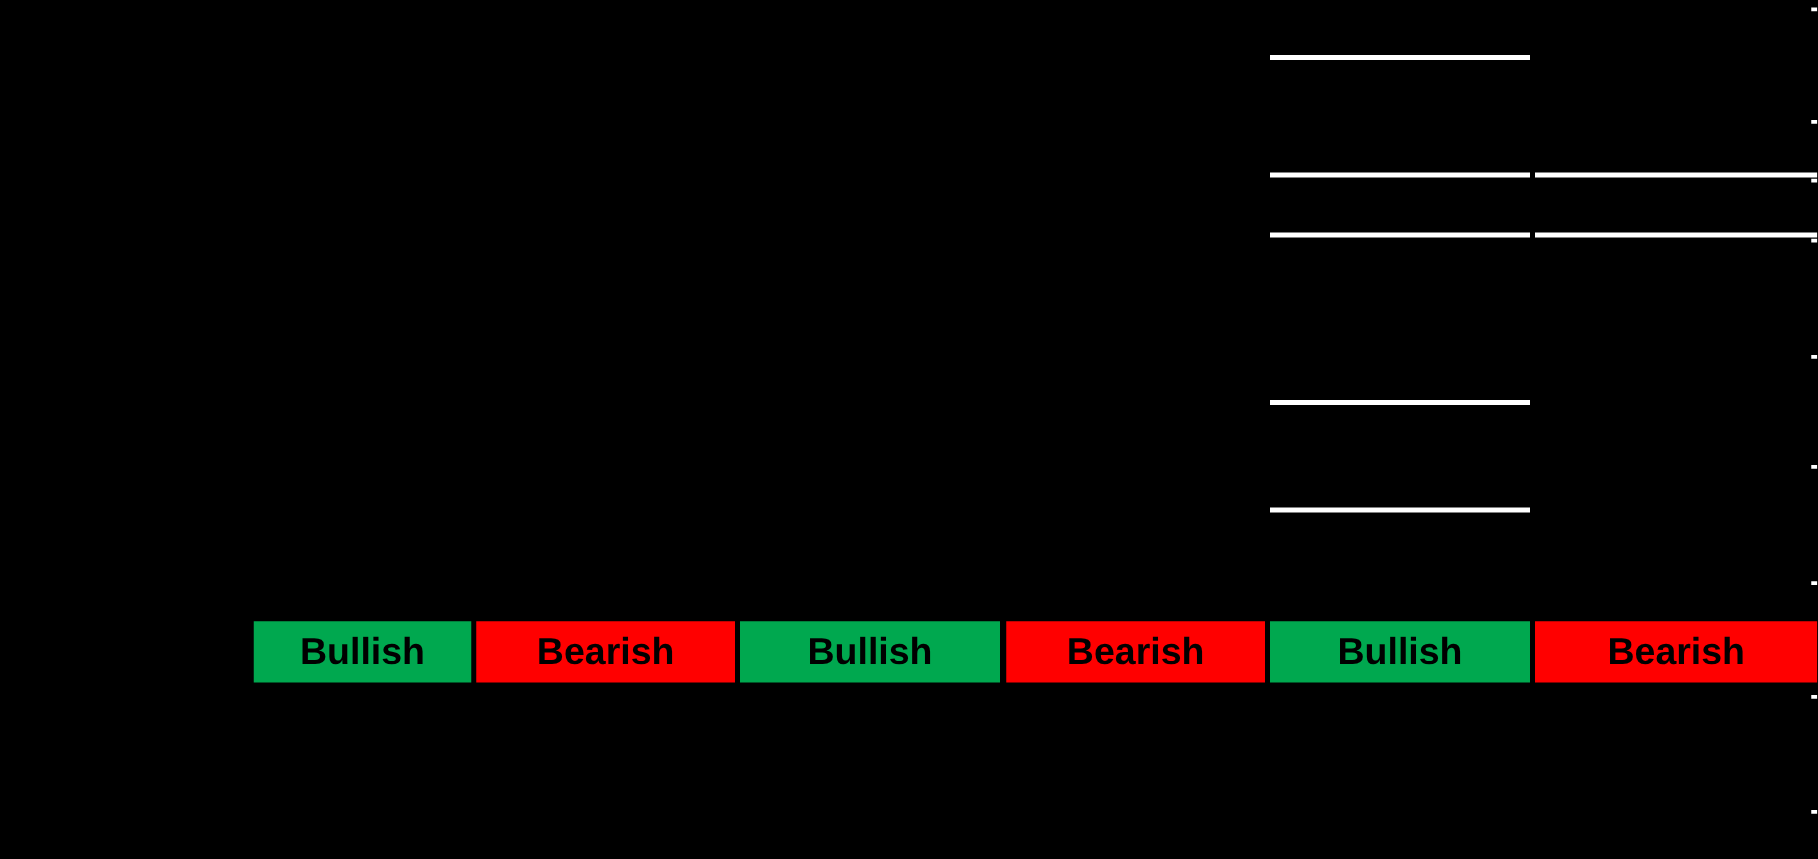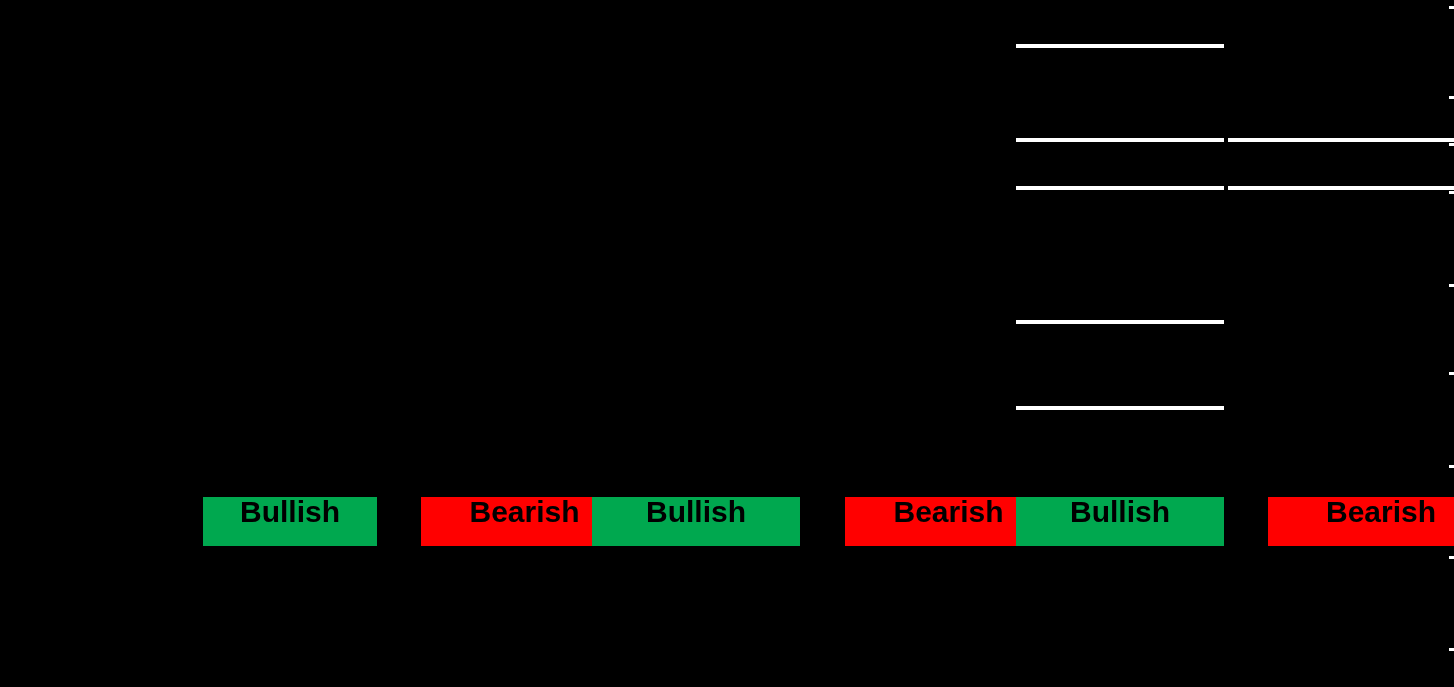--- a/index.html
+++ b/index.html
@@ -51,25 +51,26 @@
     left: 0;
     top: 497px;
     width: 1454px;
     height: 49px;
   }
   .signal-box {
     position: absolute;
     top: 0;
     height: 49px;
     display: flex;
+    align-items: center;
     justify-content: center;
     box-sizing: border-box;
   }
   .signal-box.bullish { background: #00A84F; }
-  .signal-box.bearish { background: #FF0000; margin-left: 40px; }
+  .signal-box.bearish { background: #FF0000; }
   .signal-label {
     color: #000000;
     font-family: "Liberation Sans", sans-serif;
     font-weight: bold;
     font-size: 30px;
     line-height: 1;
     letter-spacing: 0px;
     white-space: nowrap;
     user-select: none;
   }

